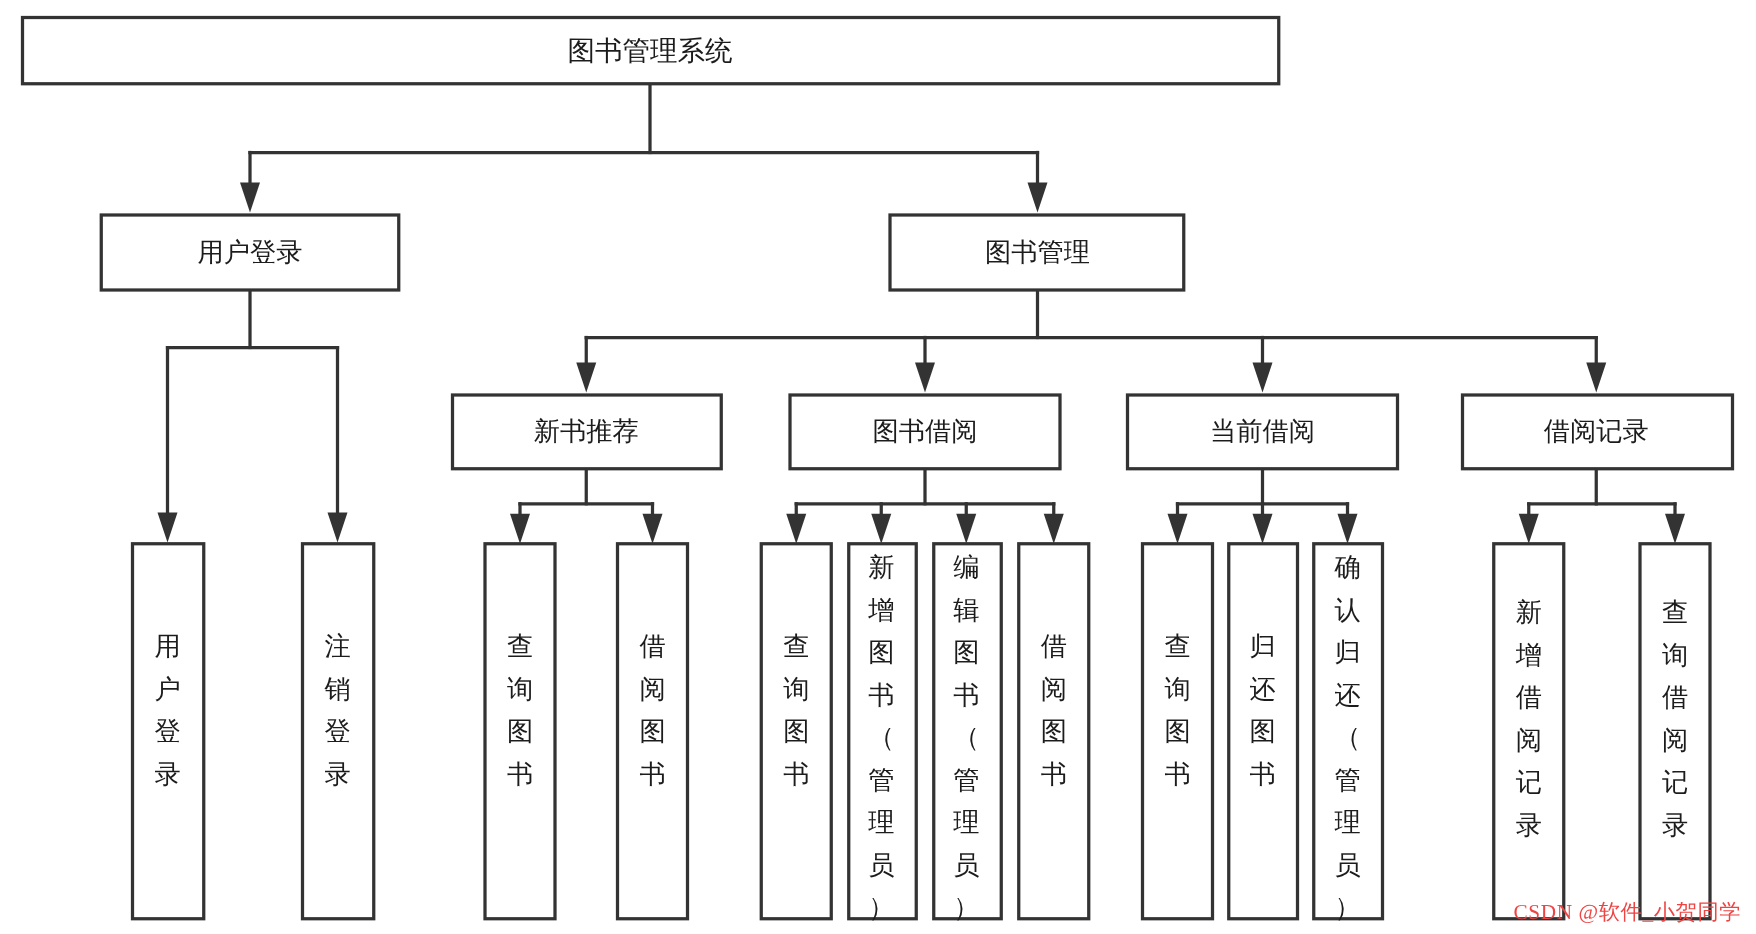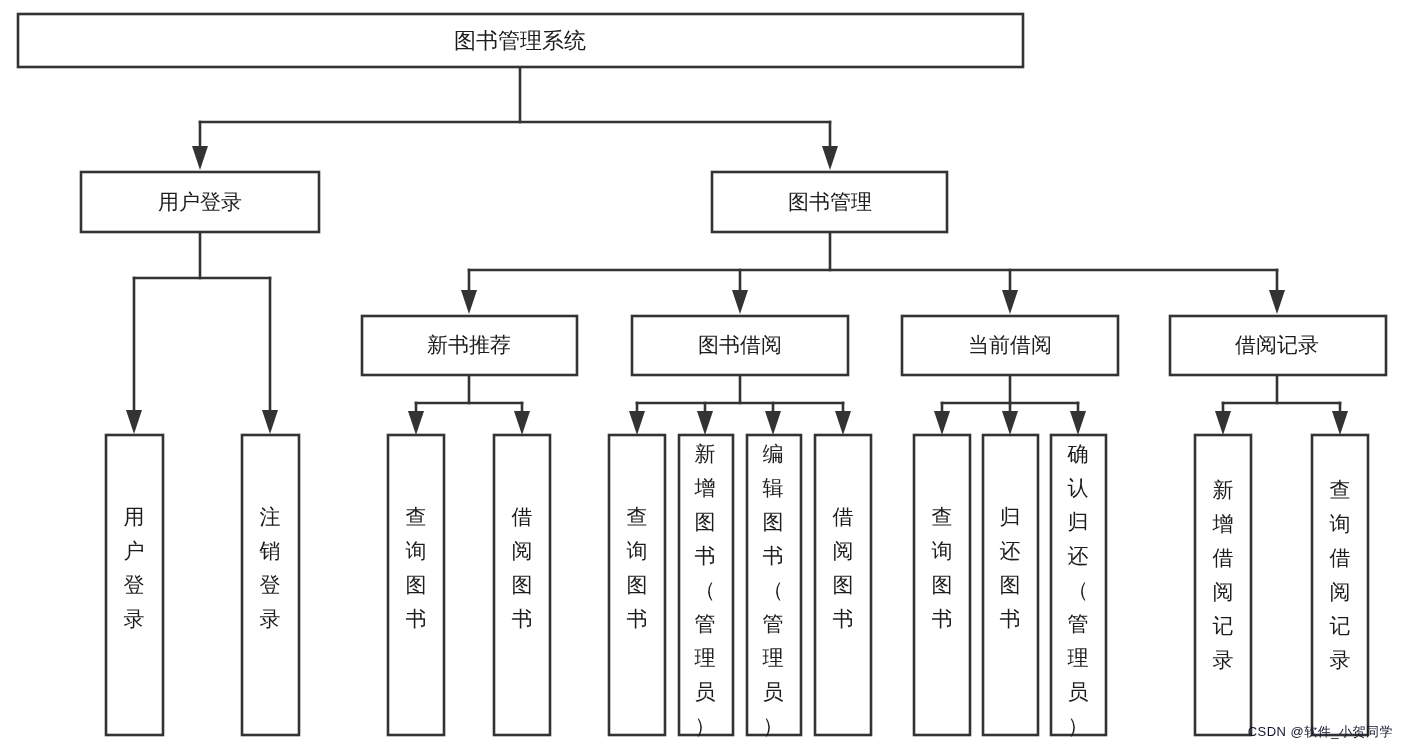--- a/index.html
+++ b/index.html
@@ -57,23 +57,23 @@
     font-size: 21px;
     text-anchor: middle;
   }
   .title-label {
     font-size: 22px;
   }
   .watermark {
     position: absolute;
     right: 12px;
     bottom: 6px;
-    font-family: Liberation Sans, sans-serif;
-    font-size: 13px;
-    color: #0f172a;
+    font-family: Liberation Serif, serif;
+    font-size: 17px;
+    color: #ef4444;
     white-space: nowrap;
     letter-spacing: 0.5px;
     pointer-events: none;
   }
 </style>
 </head>
 <body>
 
 <div id="diagram-root">
 

